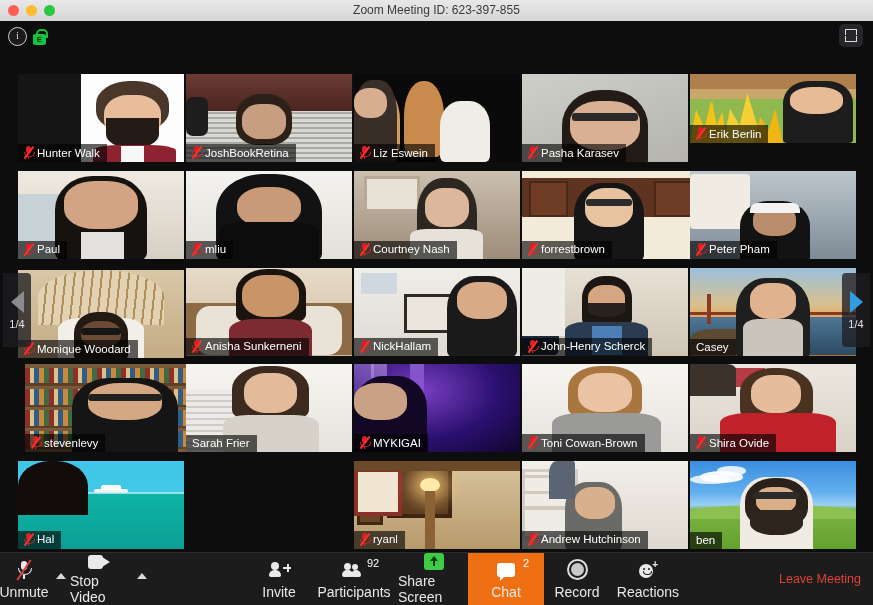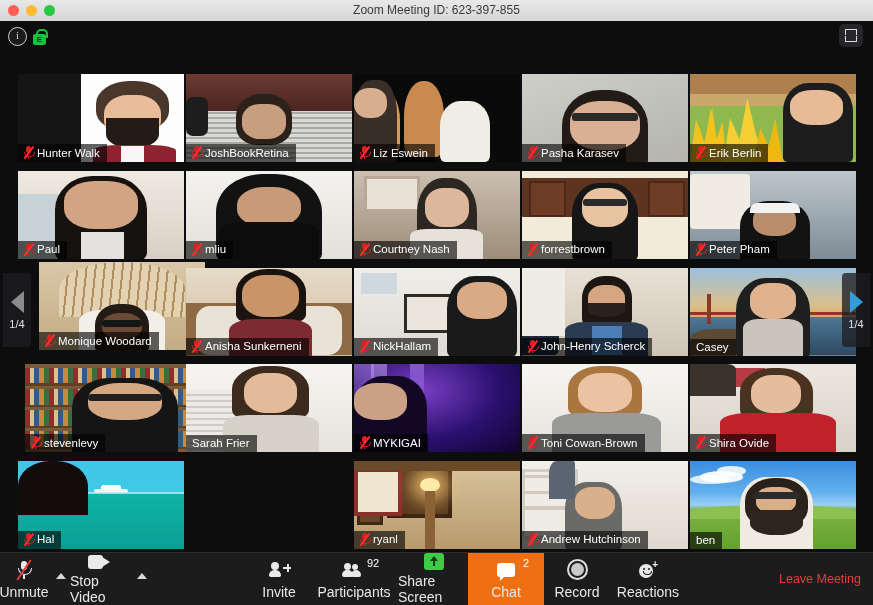--- a/index.html
+++ b/index.html
@@ -230,21 +230,21 @@
         <div class="namebar">
           <span class="mic-mute">
             <span class="cap"></span>
             <span class="arc"></span>
             <span class="stem"></span>
             <span class="slash"></span>
           </span>
           <span class="nm">Pasha Karasev</span>
         </div>
       </div>
-      <div class="tile" style="left: 673px; top: 4.3px; width: 166px; height: 88px;">
+      <div class="tile" style="left: 673px; top: 4.3px; width: 166px; height: 69px;">
         <div class="vid" style="background: rgb(143, 185, 79);">
           <div class="sweep" style="position: absolute; left: 0px; top: 0px; width: 100%; height: 22%; background: rgb(176, 127, 78);"></div>
           <div class="sweep" style="position: absolute; left: 0px; top: 22%; width: 100%; height: 14%; background: rgb(200, 168, 106);"></div>
           <div class="sweep" style="position: absolute; left: 2%; top: 34%; width: 20%; height: 66%; background: rgb(243, 195, 28); clip-path: polygon(0px 100%, 18% 40%, 34% 72%, 52% 8%, 70% 60%, 88% 30%, 100% 100%);"></div>
           <div class="sweep" style="position: absolute; left: 20%; top: 24%; width: 26%; height: 76%; background: rgb(246, 207, 52); clip-path: polygon(0px 100%, 16% 34%, 38% 66%, 56% 4%, 76% 58%, 100% 100%);"></div>
           <div class="sweep" style="position: absolute; left: 38%; top: 40%; width: 18%; height: 60%; background: rgb(239, 183, 19); clip-path: polygon(0px 100%, 24% 36%, 52% 70%, 74% 16%, 100% 100%);"></div>
           <div class="sweep" style="position: absolute; right: 0px; top: 30%; width: 18%; height: 70%; background: rgb(243, 195, 28); clip-path: polygon(0px 100%, 20% 30%, 48% 68%, 74% 12%, 100% 100%);"></div>
           <div class="sweep" style="position: absolute; left: 56%; top: 10%; width: 42%; height: 90%; background: rgb(29, 29, 29); border-radius: 36% 36% 6% 6%;"></div>
           <div class="sweep" style="position: absolute; left: 60%; top: 18%; width: 32%; height: 40%; background: rgb(231, 187, 150); border-radius: 42%;"></div>
         </div>
@@ -301,21 +301,21 @@
         <div class="namebar">
           <span class="mic-mute">
             <span class="cap"></span>
             <span class="arc"></span>
             <span class="stem"></span>
             <span class="slash"></span>
           </span>
           <span class="nm">Courtney Nash</span>
         </div>
       </div>
-      <div class="tile" style="left: 505px; top: 100.9px; width: 166px; height: 88px;">
+      <div class="tile" style="left: 505px; top: 100.9px; width: 166px; height: 88px; padding-left: 8px;">
         <div class="vid" style="background: rgb(243, 235, 217);">
           <div class="sweep" style="position: absolute; left: 0px; top: 8%; width: 100%; height: 44%; background: rgb(94, 51, 32);"></div>
           <div class="sweep" style="position: absolute; left: 4%; top: 12%; width: 20%; height: 36%; background: rgb(111, 61, 38); border: 2px solid rgb(74, 39, 23);"></div>
           <div class="sweep" style="position: absolute; left: 76%; top: 12%; width: 20%; height: 36%; background: rgb(111, 61, 38); border: 2px solid rgb(74, 39, 23);"></div>
           <div class="sweep" style="position: absolute; left: 30%; top: 14%; width: 40%; height: 88%; background: rgb(22, 22, 22); border-radius: 40% 40% 8% 8%;"></div>
           <div class="sweep" style="position: absolute; left: 36%; top: 20%; width: 28%; height: 44%; background: rgb(231, 195, 160); border-radius: 42%;"></div>
           <div class="sweep" style="position: absolute; left: 37%; top: 32%; width: 26%; height: 8%; background: rgb(43, 43, 43); border-radius: 3px;"></div>
         </div>
         <div class="namebar">
           <span class="mic-mute">
@@ -338,21 +338,21 @@
         <div class="namebar">
           <span class="mic-mute">
             <span class="cap"></span>
             <span class="arc"></span>
             <span class="stem"></span>
             <span class="slash"></span>
           </span>
           <span class="nm">Peter Pham</span>
         </div>
       </div>
-      <div class="tile" style="left: 1px; top: 192px; width: 166px; height: 88px; margin-left: 21px;">
+      <div class="tile" style="left: 1px; top: 200px; width: 166px; height: 88px;">
         <div class="vid" style="background: linear-gradient(rgb(217, 199, 166), rgb(195, 171, 133));">
           <div class="sweep" style="position: absolute; left: 12%; top: 0px; width: 76%; height: 62%; background: repeating-linear-gradient(96deg, rgb(176, 143, 95) 0px, rgb(176, 143, 95) 2px, rgb(227, 210, 178) 2px, rgb(227, 210, 178) 9px); border-radius: 50% 50% 0px 0px;"></div>
           <div class="sweep" style="position: absolute; left: 24%; top: 54%; width: 52%; height: 48%; background: rgb(242, 239, 233); border-radius: 26% 26% 0px 0px;"></div>
           <div class="sweep" style="position: absolute; left: 34%; top: 48%; width: 32%; height: 54%; background: rgb(36, 26, 20); border-radius: 44% 44% 10% 10%;"></div>
           <div class="sweep" style="position: absolute; left: 38%; top: 58%; width: 24%; height: 30%; background: rgb(107, 74, 54); border-radius: 44%;"></div>
           <div class="sweep" style="position: absolute; left: 38%; top: 66%; width: 24%; height: 8%; background: rgb(21, 21, 21); border-radius: 4px;"></div>
         </div>
         <div class="namebar">
           <span class="mic-mute">
             <span class="cap"></span>

